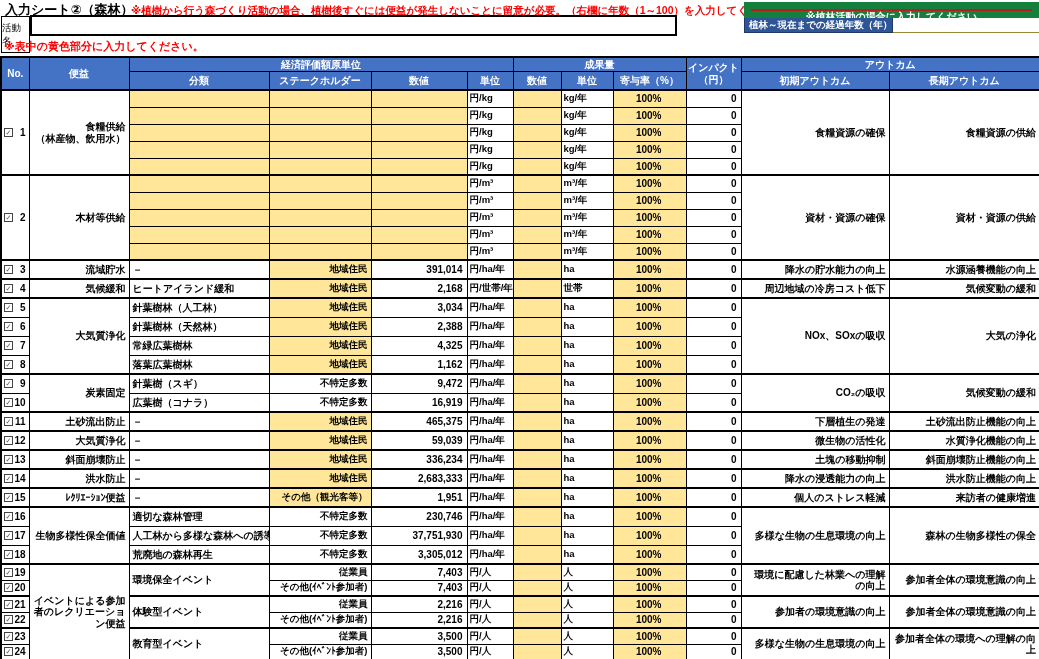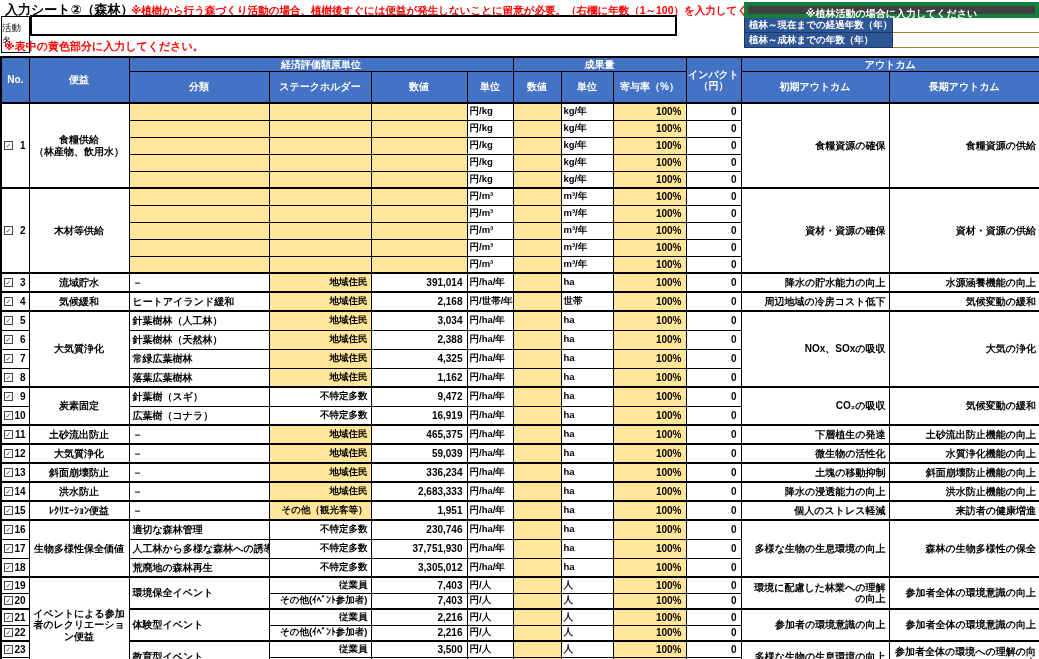--- a/index.html
+++ b/index.html
@@ -18,46 +18,46 @@
     border:1px solid #000; font-size:9.5px; display:flex; align-items:center; justify-content:center;
   }
   .act-input {
     position:absolute; left:30px; top:15px; width:647px; height:21px;
     border:2px solid #000; background:#fff; font-size:11px; padding:1px 4px;
     font-family:inherit;
   }
   
   .panel { position:absolute; left:744px; top:2px; width:295px; }
   .panel-header {
-    background:#404040; color:#fff; font-size:10px; font-weight:bold;
-    text-align:center; height:16px; line-height:16px; border:4px solid #15803d;
+    background:#b91c1c; color:#fff; font-size:10px; font-weight:bold;
+    text-align:center; height:16px; line-height:16px; border:7px solid #15803d;
   }
   .panel-row { display:flex; height:15px;align-items:flex-end; }
   .panel-row-label {
     background:#2E5696; color:#fff; font-size:9.5px; font-weight:bold;
     width:149px; padding:1px 2px 0 4px; border:1px solid #1F3864; border-top:none;
     white-space:nowrap; overflow:hidden;
   }
   .panel-row-input {
     background:#FFE699; flex:1; border:1px solid #988735; border-top:none; border-left:none;
   }
   
   table.main { position:absolute; left:0; top:56px; width:1039px;
     border-collapse:collapse; table-layout:fixed; border:2px solid #000; }
   th,td { border:1px solid #000; padding:0 3px; font-size:10px; font-weight:bold;
     overflow:hidden; line-height:1.15; vertical-align:middle; }
   th { background:#4472C4; color:#fff; text-align:center; padding:0 1px; }
-  tr.hr1 { height:14px;margin-top:32px; } tr.hr2 { height:32px; }
+  tr.hr1 { height:14px;margin-top:32px; } tr.hr2 { height:19px; }
   tr.h17 { height:17px; } tr.h19 { height:19px; } tr.h16 { height:16px; }
   tr.tb > td { border-top:2px solid #000; }
   td.y { background:#FFE699; }
   td.num { text-align:right; padding-right:4px; white-space:nowrap; }
-  td.rate { text-align:right; padding-right:4px; white-space:nowrap; }
+  td.rate { text-align:right; padding-right:24px; white-space:nowrap; }
   td.unit { text-align:left; white-space:nowrap; font-size:9.5px; padding:0 1px 0 2px; }
-  td.ben { text-align:center; white-space:pre-line; font-size:10px; }
+  td.ben { text-align:right; white-space:pre-line; font-size:10px; }
   td.cls { text-align:left; white-space:nowrap; }
   td.stk { text-align:right; white-space:nowrap; font-size:9.5px; }
   td.out { text-align:right; font-size:10px; }
   td.no-cell { padding:0 3px 0 2px; }
   .no-wrap { display:flex; align-items:center; justify-content:space-between; }
   .cb {
     width:9px; height:9px; border:1px solid #444; background:#fff; color:#555;
     font-size:7px; line-height:8px; text-align:center; display:inline-block; flex:0 0 9px;
   }
   .no { font-size:10px; font-weight:bold; }
@@ -68,24 +68,20 @@
 <div class="title">入力シート②（森林）</div>
 <div class="note1">※植樹から行う森づくり活動の場合、植樹後すぐには便益が発生しないことに留意が必要。（右欄に年数（1～100）を入力してください）</div>
 <div class="act-label">活動名</div>
 <input class="act-input" type="text" value="" style="">
 <div class="note2">※表中の黄色部分に入力してください。</div>
 
 <div class="panel">
   <div class="panel-header">※植林活動の場合に入力してください</div>
   <div class="panel-row">
     <div class="panel-row-label">植林～現在までの経過年数（年）</div>
-    <div class="panel-row-input"></div>
-  </div>
-  <div class="panel-row">
-    <div class="panel-row-label">植林～成林までの年数（年）</div>
     <div class="panel-row-input"></div>
   </div>
 </div>
 
 <table class="main" id="main-table">
   <colgroup>
     <col style="width:28px">
       <col style="width:100px">
       <col style="width:140px">
     <col style="width:102px">

